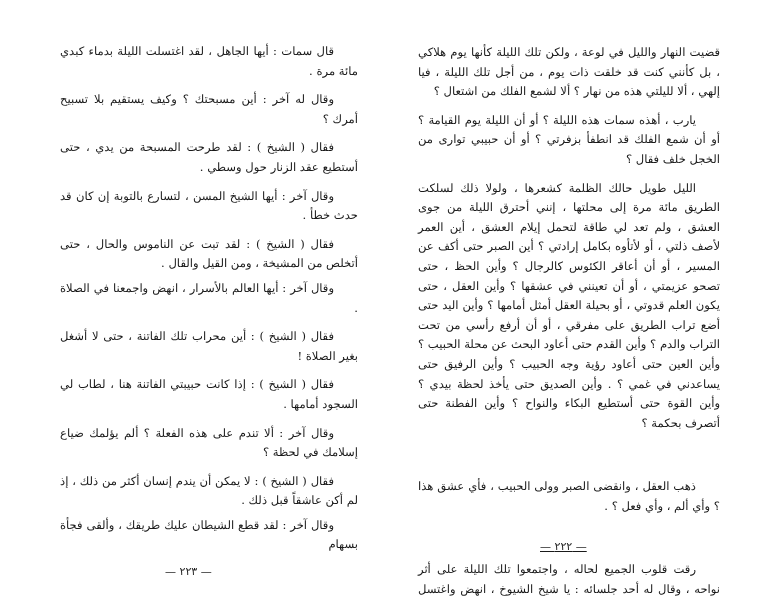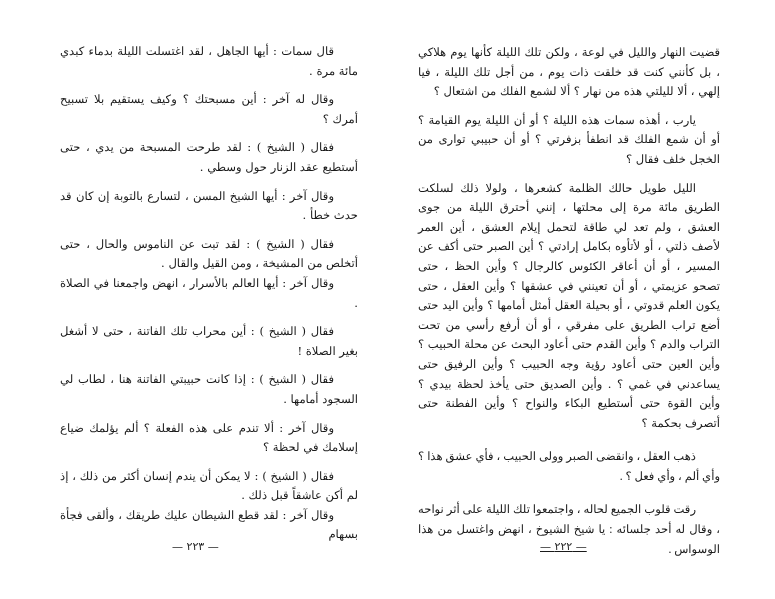--- a/index.html
+++ b/index.html
@@ -7,26 +7,26 @@
          font-family:"DejaVu Serif", serif; color:#1a1a1a; }
   .page { position:absolute; top:0; height:599px; }
   .page-left { left:0; width:387px; }
   .page-right { left:388px; width:387px; }
   .text-block { position:absolute; direction:rtl; text-align:justify;
                 font-size:11.6px; line-height:19.6px; }
   .page-left .text-block { left:60px; width:298px; top:42px; }
   .page-right .text-block { left:30px; width:302px; top:43px; }
   .para { margin:0; text-indent:0; }
   .para.indent { text-indent:24px; }
-  .gap-s { }
+  .gap-s { margin-top:5px; }
   .gap-m { margin-top:9px; }
-  .gap-l { margin-top:14px;font-family:Liberation Serif, serif; }
+  .gap-l { margin-top:44px; }
   .folio { position:absolute; top:540px; font-size:11px; direction:rtl;
            letter-spacing:1px; }
-  .page-left .folio { left:172px; }
+  .page-left .folio { left:165px;margin-top:25px; }
   .page-right .folio { left:152px;text-decoration:underline; }
 </style>
 </head>
 <body>
 
 <div class="page page-left">
   <div class="text-block">
     <p class="para indent">قال سمات : أيها الجاهل ، لقد اغتسلت الليلة بدماء كبدي مائة مرة .</p>
     <p class="para indent gap-m">وقال له آخر : أين مسبحتك ؟ وكيف يستقيم بلا تسبيح أمرك ؟</p>
     <p class="para indent gap-m">فقال ( الشيخ ) : لقد طرحت المسبحة من يدي ، حتى أستطيع عقد الزنار حول وسطي .</p>

